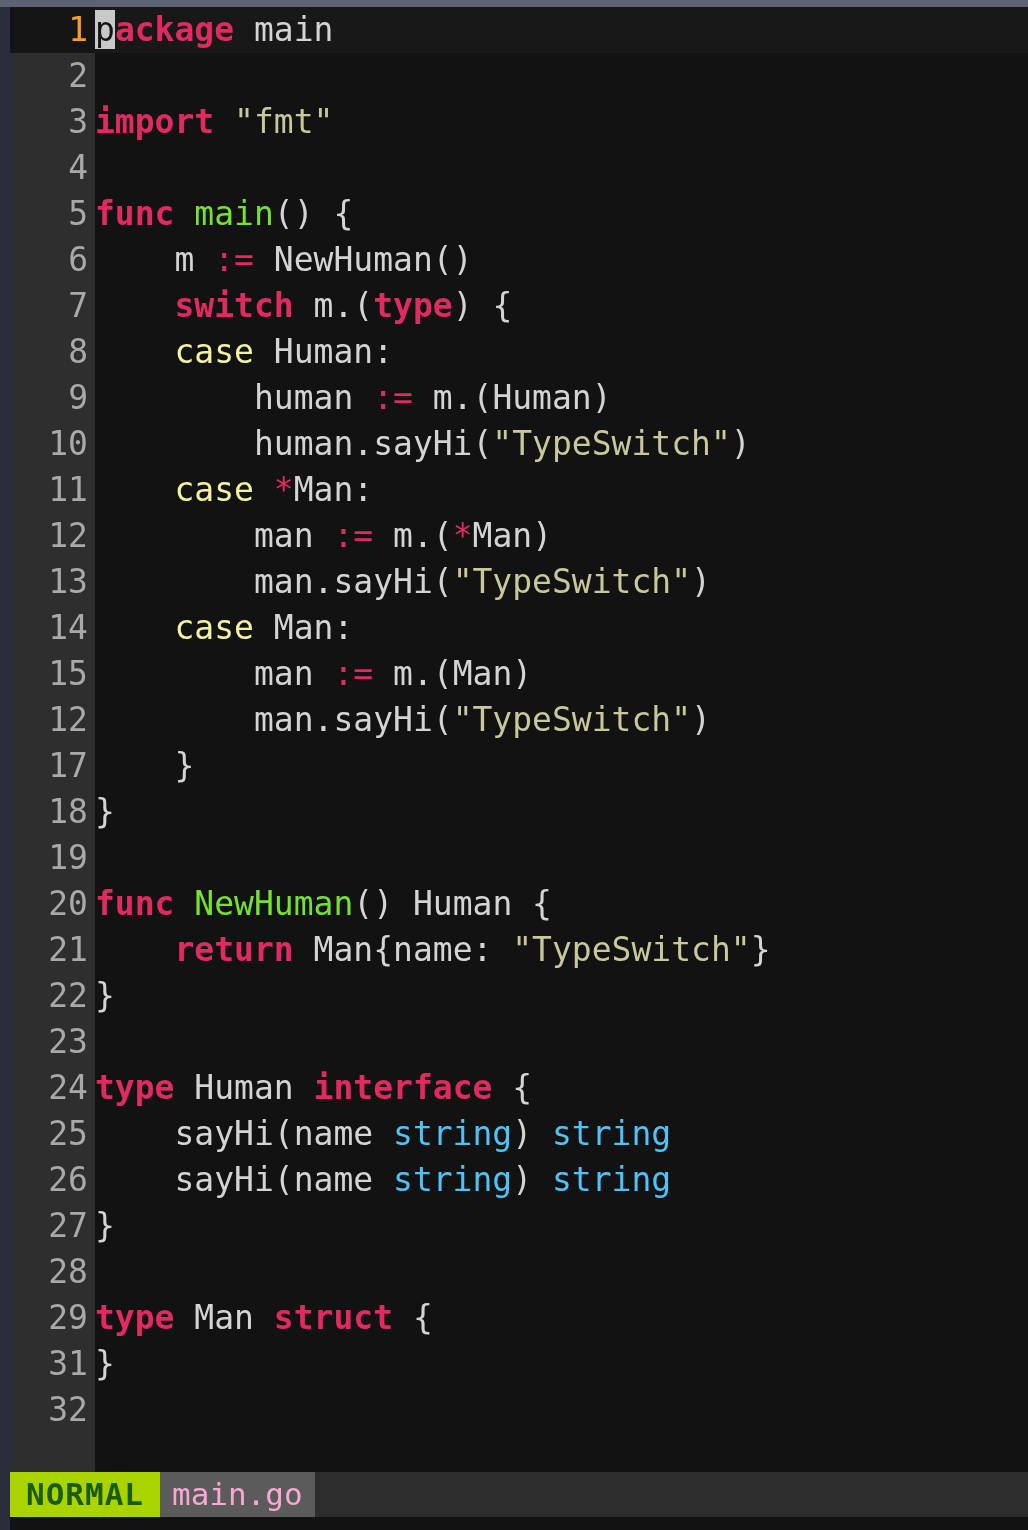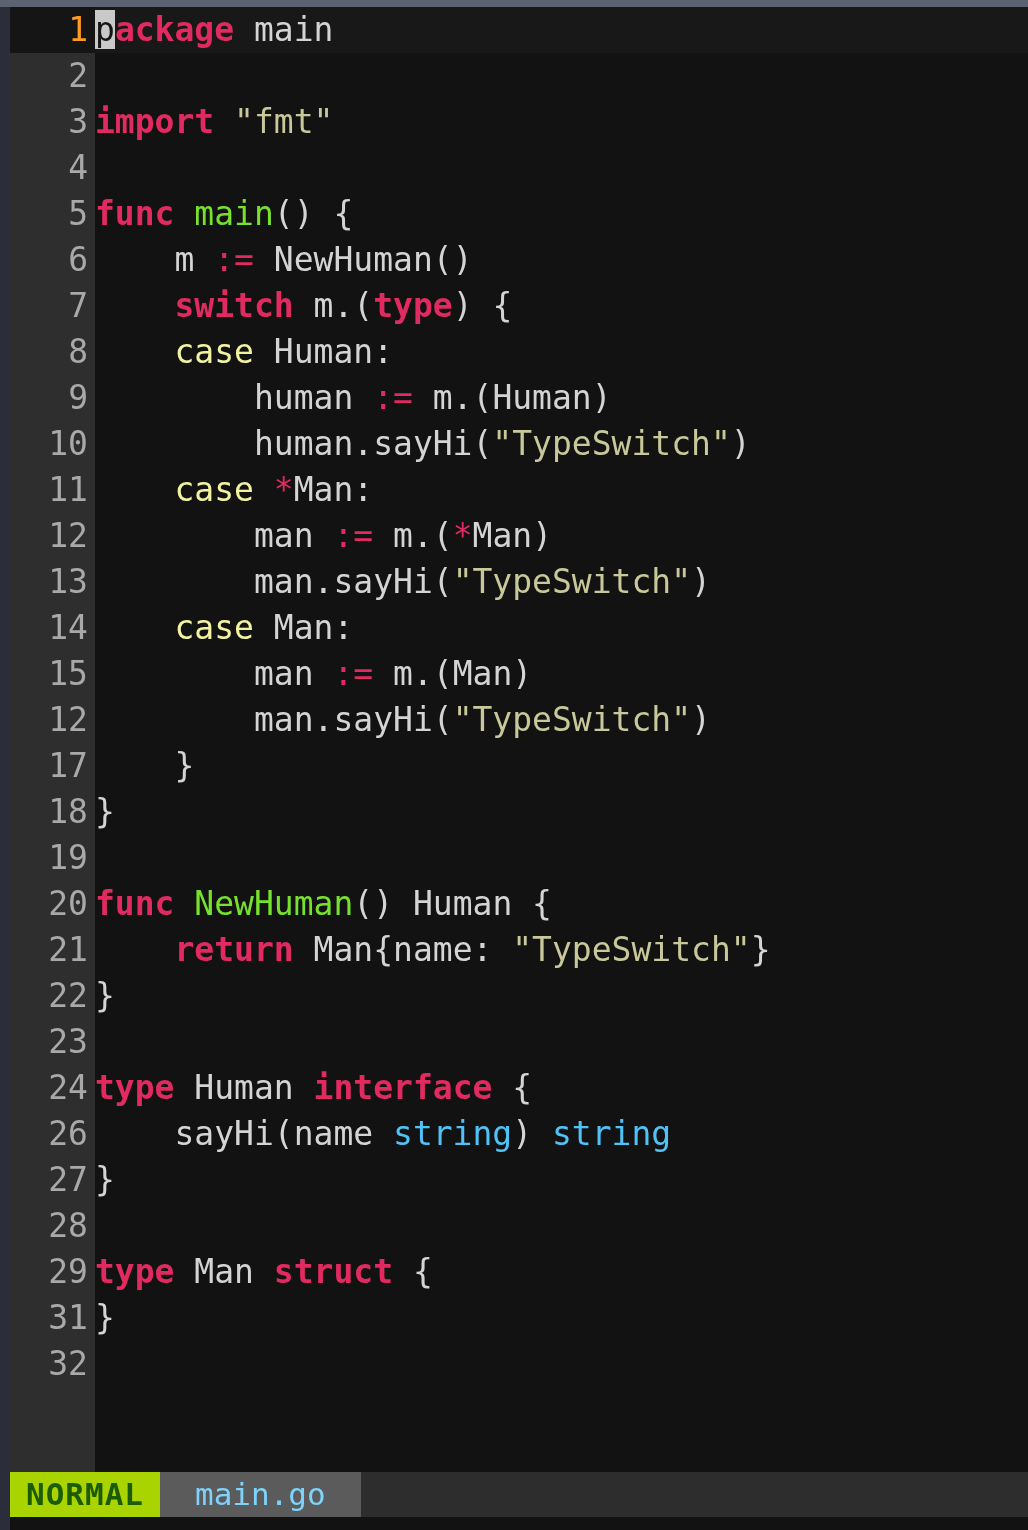--- a/index.html
+++ b/index.html
@@ -138,24 +138,24 @@
     color: #1c5c00;
     font-weight: bold;
     font-size: 31px;
     line-height: 45px;
     padding: 0 16px;
     font-family: "DejaVu Sans Mono", monospace;
     letter-spacing: 1px;
   }
   #file-badge {
     background: #5b5b5b;
-    color: #7dd3fc;
+    color: #f9a8d4;
     font-size: 31px;
     line-height: 45px;
-    padding: 0 35px;
+    padding: 0 12px;
     font-family: "DejaVu Sans Mono", monospace;
   }
   #status-rest {
     flex: 1;
     background: #2d2d2d;
   }
   #bottom-strip {
     position: absolute;
     left: 0;
     top: 1510px;
@@ -192,20 +192,21 @@
         <div class="line"><span class="num">15</span><span class="code"><span class="plain">        man </span><span class="op">:=</span><span class="plain"> m.(Man)</span></span></div>
         <div class="line"><span class="num">12</span><span class="code"><span class="plain">        man.sayHi(</span><span class="str">"TypeSwitch"</span><span class="plain">)</span></span></div>
         <div class="line"><span class="num">17</span><span class="code"><span class="plain">    }</span></span></div>
         <div class="line"><span class="num">18</span><span class="code"><span class="plain">}</span></span></div>
         <div class="line"><span class="num">19</span><span class="code"></span></div>
         <div class="line"><span class="num">20</span><span class="code"><span class="kw">func</span><span class="plain"> </span><span class="fn">NewHuman</span><span class="plain">() Human {</span></span></div>
         <div class="line"><span class="num">21</span><span class="code"><span class="plain">    </span><span class="kw">return</span><span class="plain"> Man{name: </span><span class="str">"TypeSwitch"</span><span class="plain">}</span></span></div>
         <div class="line"><span class="num">22</span><span class="code"><span class="plain">}</span></span></div>
         <div class="line"><span class="num">23</span><span class="code"></span></div>
         <div class="line"><span class="num">24</span><span class="code"><span class="kw">type</span><span class="plain"> Human </span><span class="kw">interface</span><span class="plain"> {</span></span></div>
+        <div class="line"><span class="num">25</span><span class="code"><span class="plain">    sayHi(name </span><span class="type">string</span><span class="plain">) </span><span class="type">string</span></span></div>
         <div class="line"><span class="num">26</span><span class="code"><span class="plain">    sayHi(name </span><span class="type">string</span><span class="plain">) </span><span class="type">string</span></span></div>
         <div class="line"><span class="num">27</span><span class="code"><span class="plain">}</span></span></div>
         <div class="line"><span class="num">28</span><span class="code"></span></div>
         <div class="line"><span class="num">29</span><span class="code"><span class="kw">type</span><span class="plain"> Man </span><span class="kw">struct</span><span class="plain"> {</span></span></div>
         <div class="line"><span class="num">31</span><span class="code"><span class="plain">}</span></span></div>
         <div class="line"><span class="num">32</span><span class="code"></span></div>
       </div>
 
     <div id="statusline">
       <div id="mode-badge">NORMAL</div>

